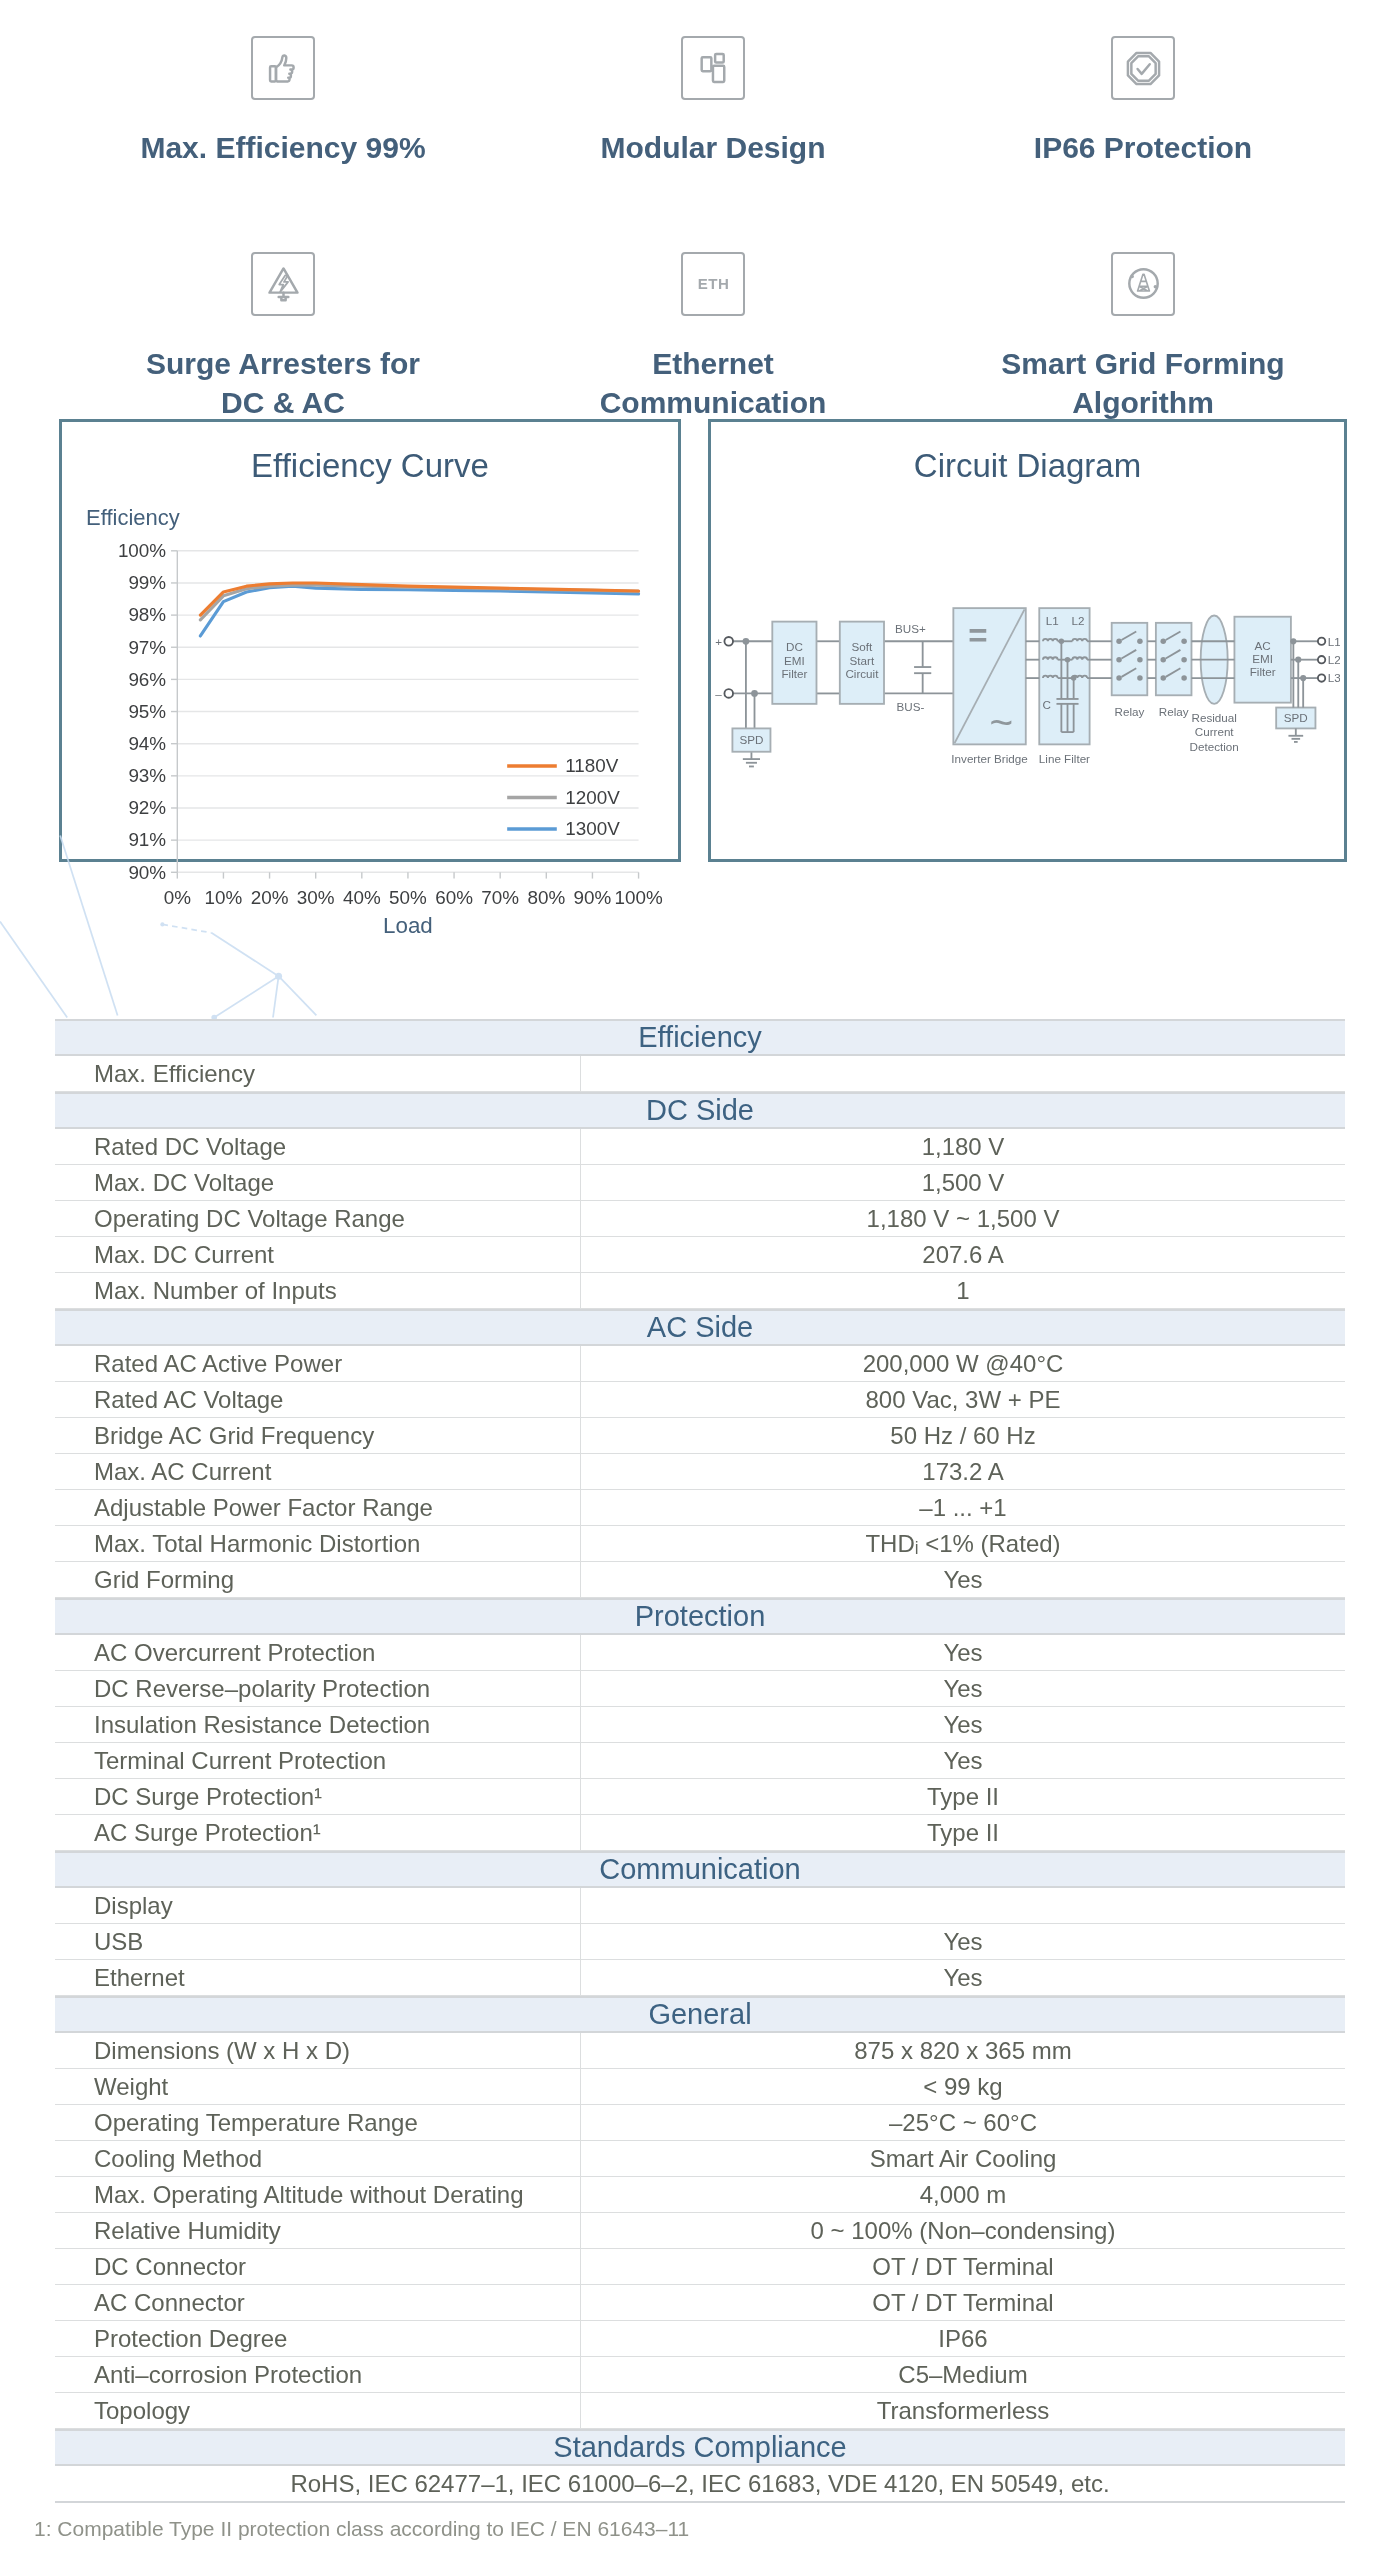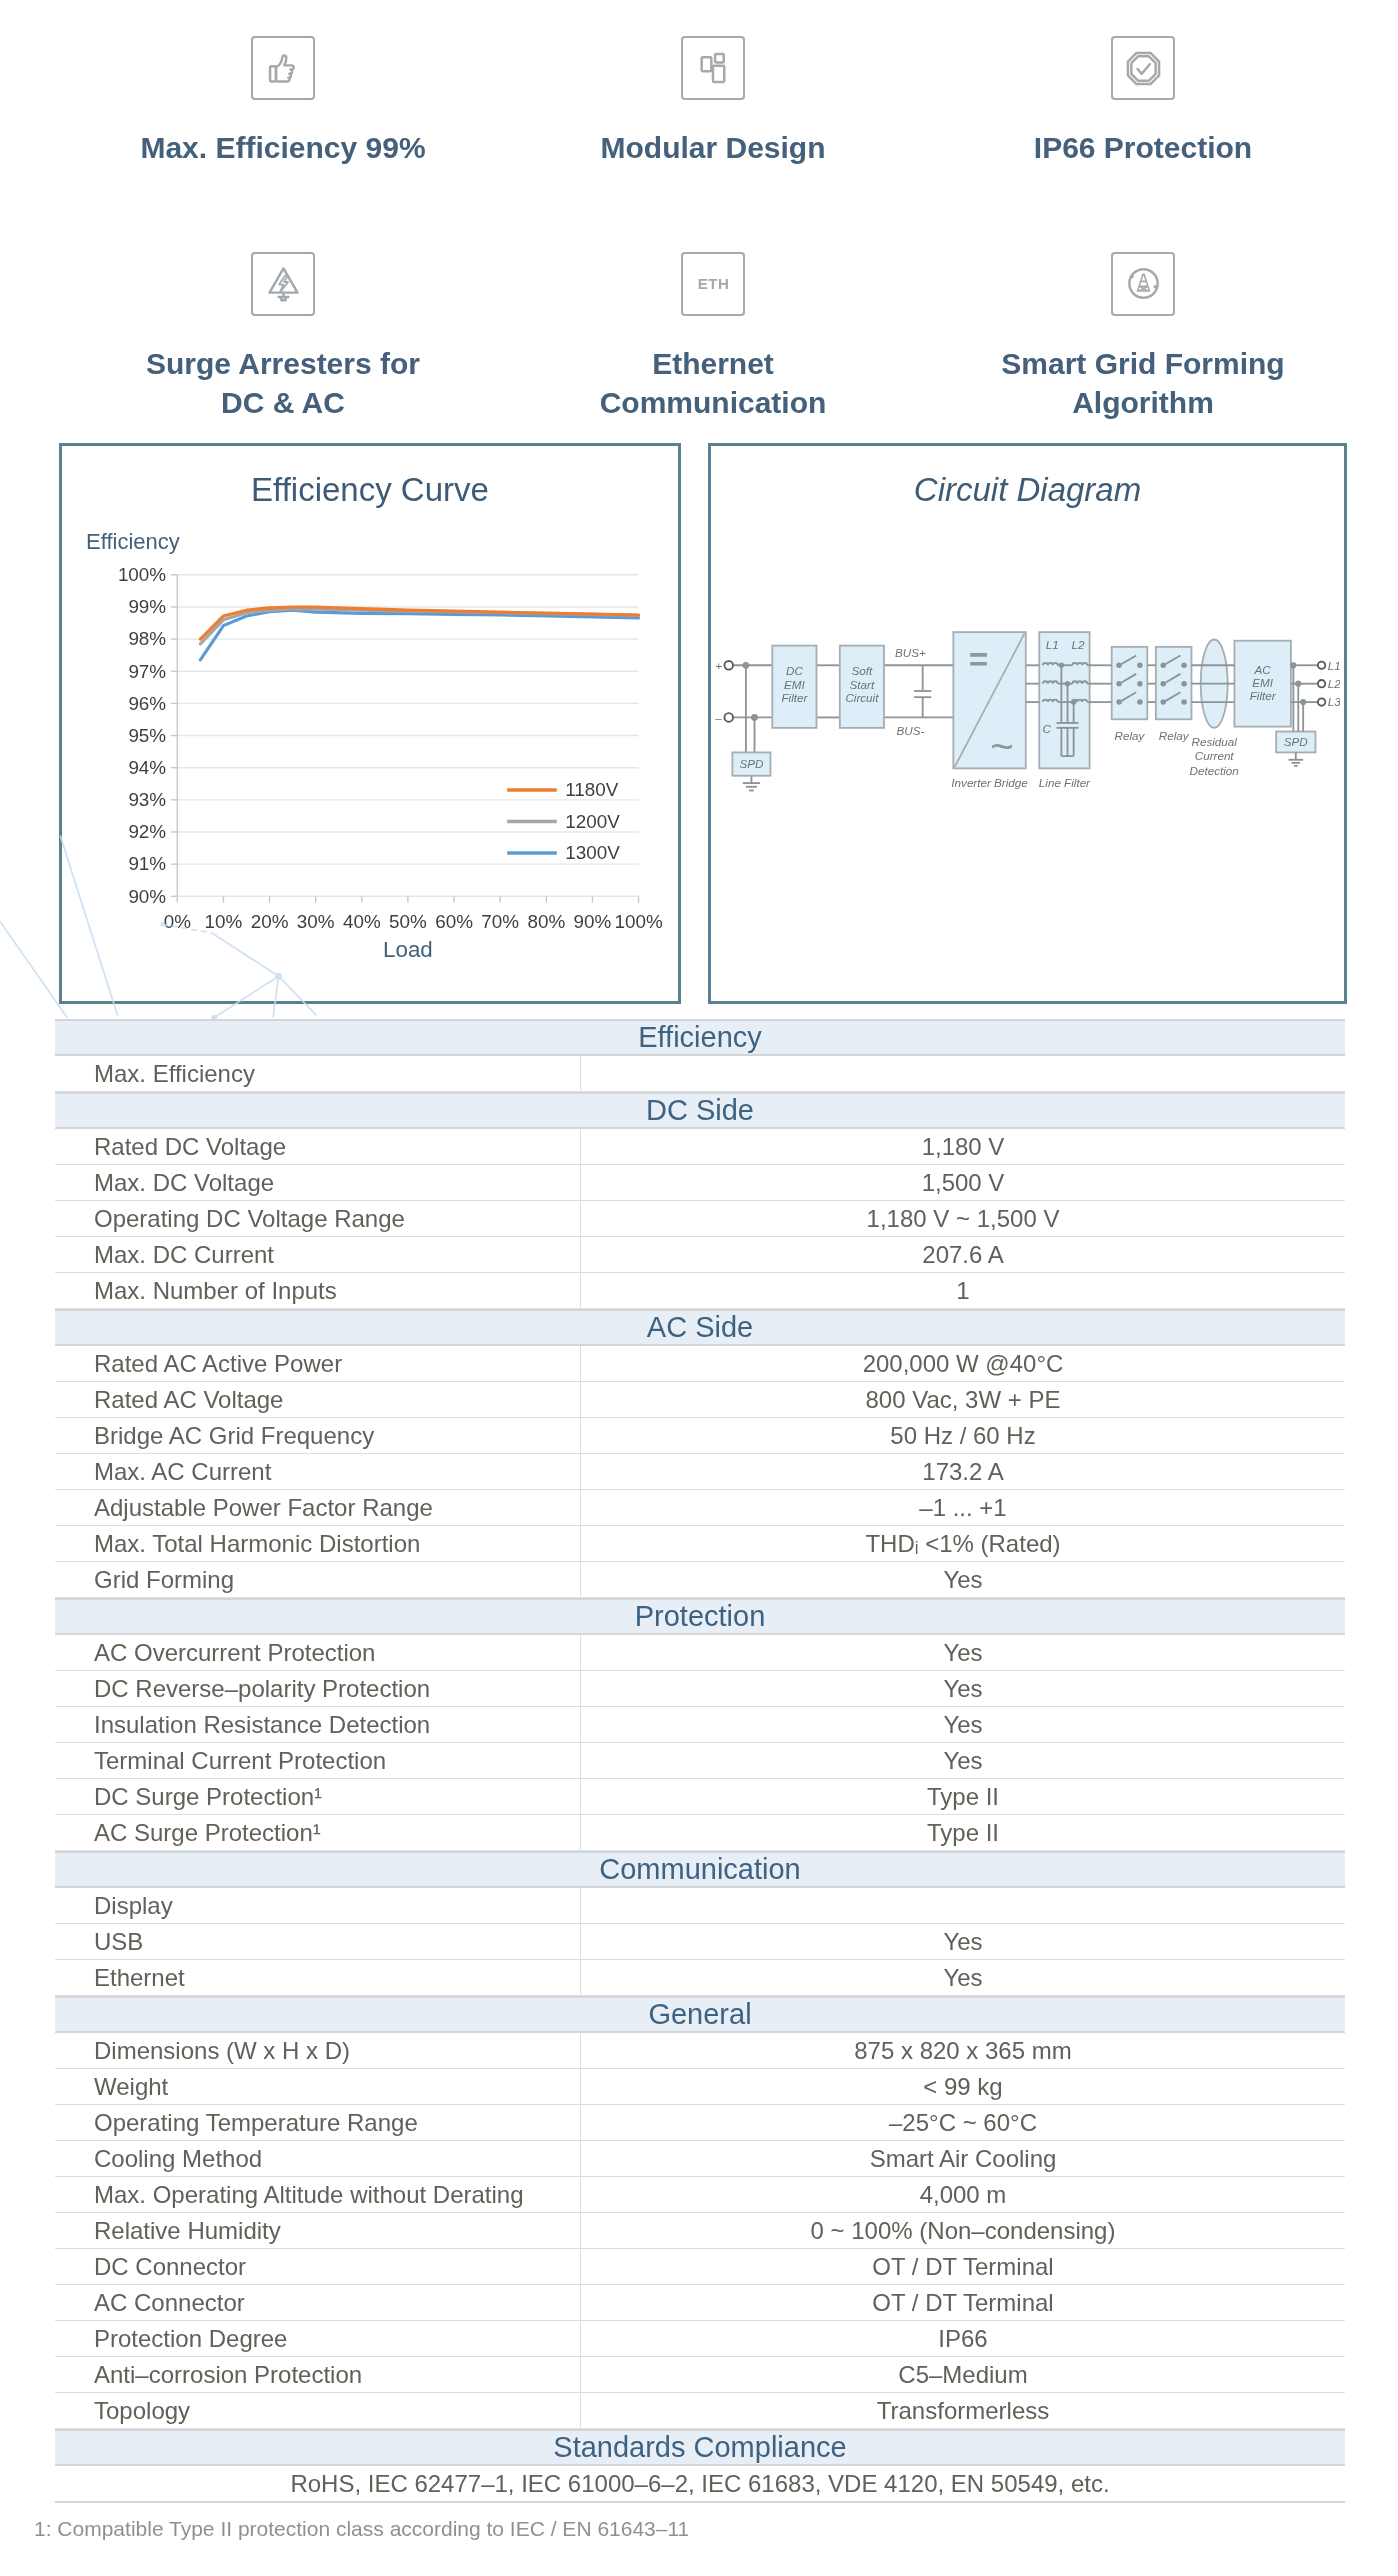--- a/index.html
+++ b/index.html
@@ -11,23 +11,23 @@
   .feat-row{display:flex;}
   .feat-row1{margin-top:36px;}
   .feat-row2{margin-top:84px;}
   .feat-cell{width:430px;display:flex;flex-direction:column;align-items:center;text-align:center;}
   .icon-box{width:64px;height:64px;border:2.8px solid #a4a9ad;border-radius:4px;box-sizing:border-box;
             display:flex;align-items:center;justify-content:center;background:#fff;}
   .icon-box svg{width:43px;height:43px;stroke:#a4a9ad;fill:none;stroke-width:2.3;stroke-linecap:round;stroke-linejoin:round;}
   .feat-label{margin-top:28px;font-size:30px;font-weight:bold;color:#44607b;line-height:1.32;white-space:pre-line;}
 
   
-  .panel{position:absolute;top:443px;height:561px;background:#ffffff;border:3.5px solid #5b8191;box-sizing:border-box;}
+  .panel{position:absolute;top:419px;height:443px;background:#ffffff;border:3.5px solid #5b8191;box-sizing:border-box;}
   #panel-eff{left:59px;width:622px;}
-  #panel-circ{left:708px;width:639px;font-style:italic;}
+  #panel-circ{left:708px;width:639px;}
   .panel-title{margin-top:25px;text-align:center;font-size:33px;color:#3d5b77;}
   #eff-ylabel{position:absolute;top:83px;left:24px;font-size:22px;color:#44607b;}
   #eff-chart{position:absolute;top:111px;left:0;width:615px;height:413px;}
   #circuit-svg{position:absolute;top:176px;left:2.8px;width:626px;height:197px;}
   .circ-text{font-size:19px;fill:#6b7178;}
 
   
   #decor{position:absolute;top:797px;left:0;width:434px;height:294px;pointer-events:none;opacity:.85;}
 
   

